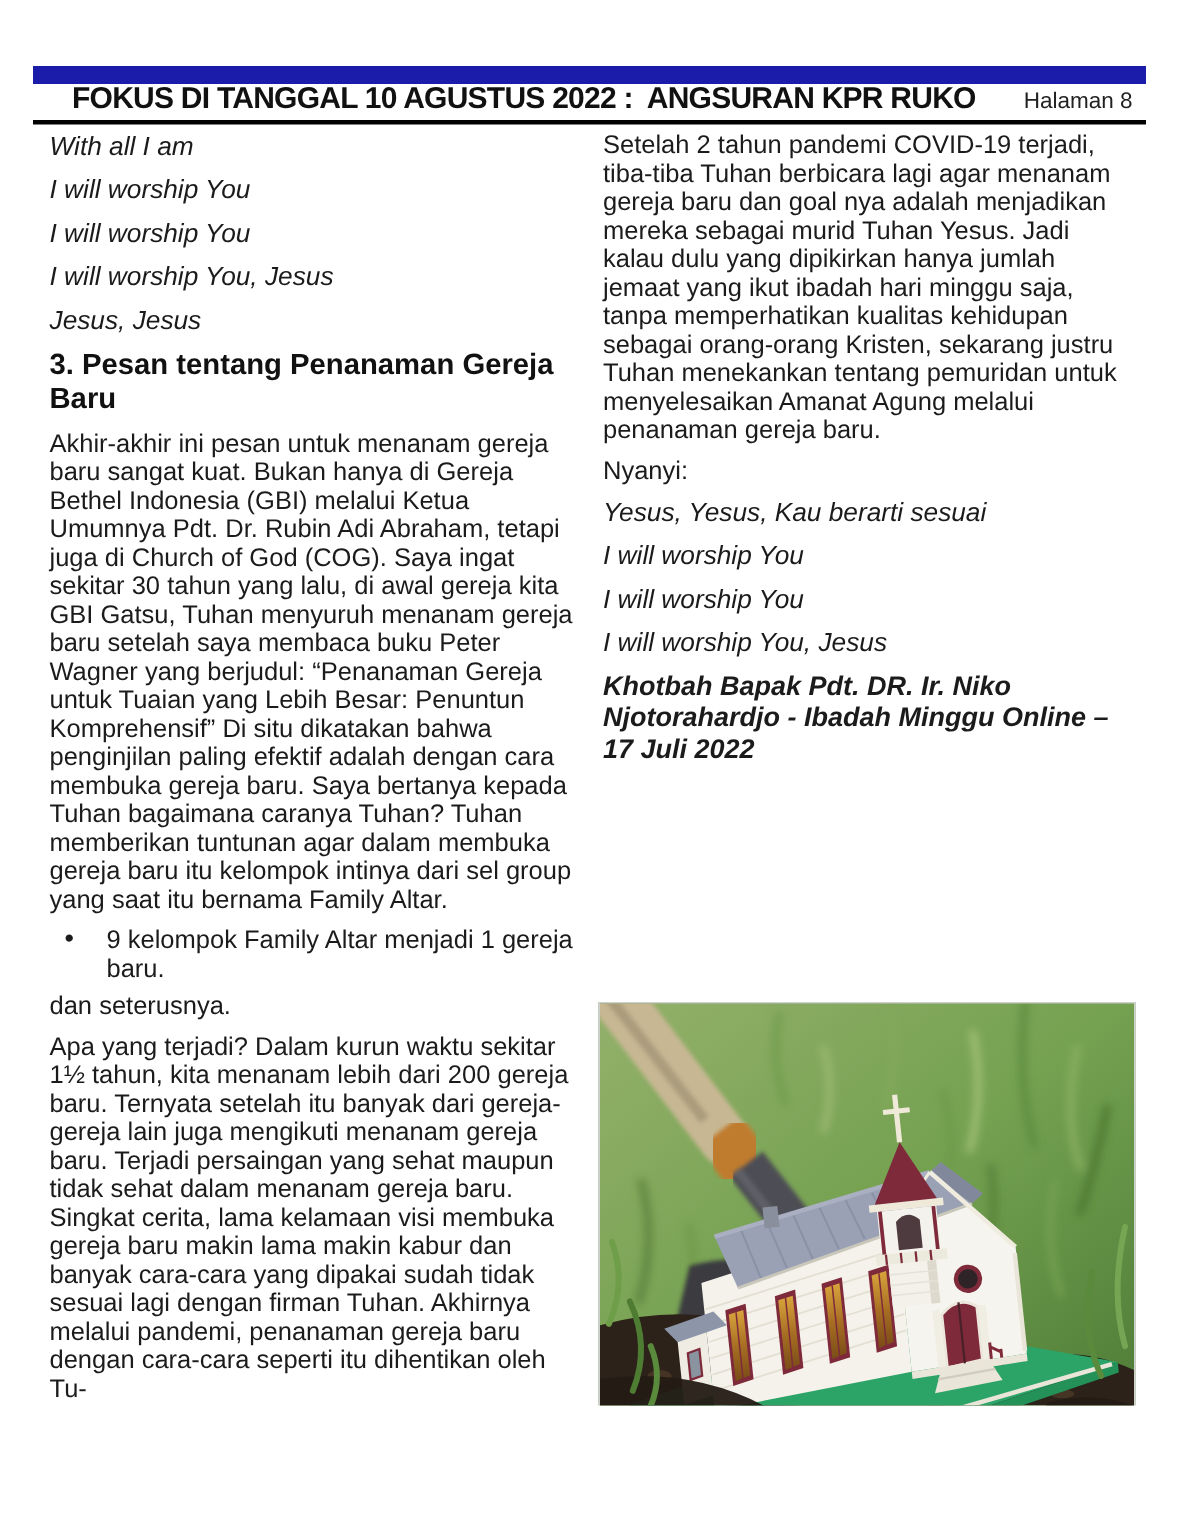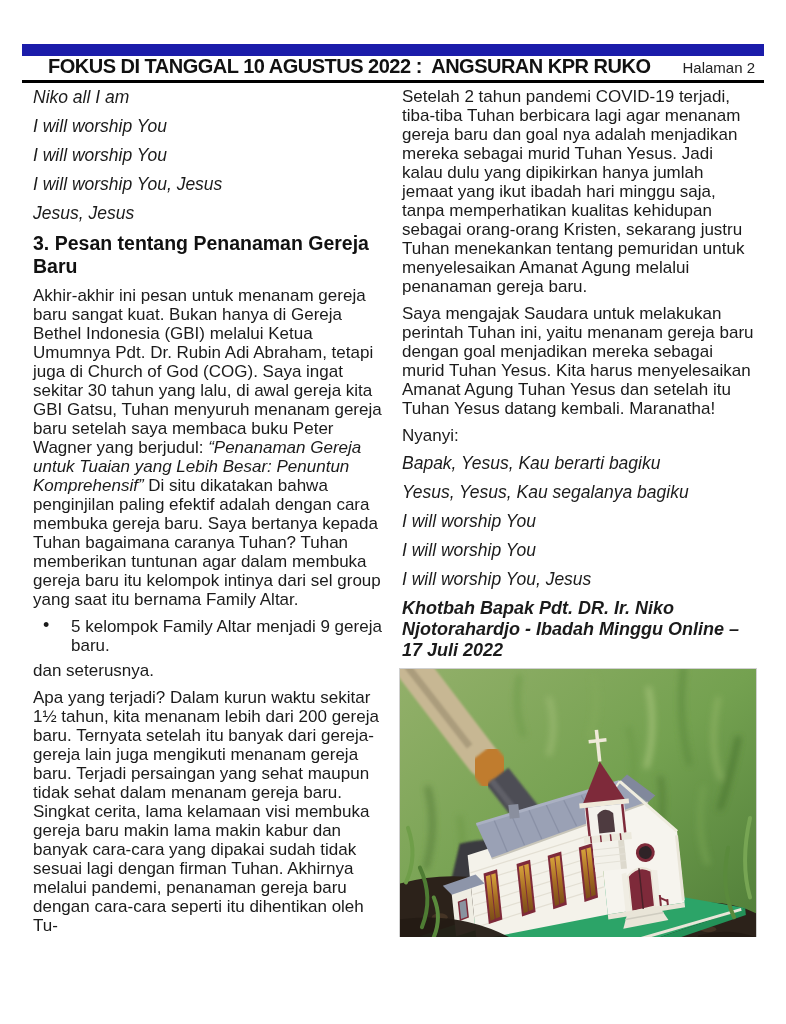--- a/index.html
+++ b/index.html
@@ -9,21 +9,21 @@
   .header-row{position:absolute;left:48px;right:31px;top:55px;height:24px;
               display:flex;justify-content:space-between;align-items:baseline;}
   .doc-title{font-weight:bold;font-size:20px;letter-spacing:-0.5px;white-space:pre;color:#111;}
   .page-label{font-size:15px;color:#222;}
   .header-rule{position:absolute;left:22px;right:22px;top:80px;height:3px;background:#000;}
   .columns{position:absolute;left:33px;top:87px;width:724px;display:flex;gap:14px;}
   .col{width:355px;font-size:17px;line-height:19px;text-align:left;}
   .col p{margin:0 0 8px 0;}
   .song-line{font-style:italic;font-size:17.5px;line-height:21px;margin:0;}
   .section-heading{font-size:19.5px;line-height:23px;font-weight:bold;margin:7px 0 8px 0;color:#111;}
-  .it{font-style:italic;}
+  .it{}
   .fa-list{list-style:none;margin:2px 0 4px 0;padding:0;}
   .fa-list li{position:relative;padding-left:38px;margin:0 0 6px 0;}
   .fa-list li::before{content:"\2022";position:absolute;left:10px;top:-1px;font-size:18px;}
   .carryover{margin:0 0 8px 0;}
   .nyanyi-label{margin:2px 0 0 0;}
   .attribution{font-weight:bold;font-style:italic;font-size:18px;line-height:21px;margin-top:12px;}
   .photo-wrap{position:absolute;left:399px;top:668px;width:358px;height:294px;border:1px solid #d0d0d0;
               box-sizing:border-box;overflow:hidden;background:#74a150;}
   .photo-wrap svg{display:block;width:100%;height:100%;}
   .footer-bar{position:absolute;left:22px;right:22px;top:964px;height:11px;background:#1b1caa;}
@@ -32,52 +32,50 @@
 </style>
 </head>
 <body>
 
 <div class="page">
 
   <div class="topbar"></div>
 
   <div class="header-row">
     <span class="doc-title">FOKUS DI TANGGAL 10 AGUSTUS 2022 :  ANGSURAN KPR RUKO</span>
-    <span class="page-label">Halaman 2</span>
+    <span class="page-label">Halaman 8</span>
   </div>
   <div class="header-rule"></div>
 
   <div class="columns">
 
     <div class="col">
-      <p class="song-line">Niko all I am</p>
+      <p class="song-line">With all I am</p>
       <p class="song-line">I will worship You</p>
       <p class="song-line">I will worship You</p>
       <p class="song-line">I will worship You, Jesus</p>
       <p class="song-line">Jesus, Jesus</p>
 
       <div class="section-heading">3. Pesan tentang Penanaman Gereja Ba­ru</div>
 
       <p><span>Akhir-akhir ini pesan untuk menanam gereja baru sangat kuat. Bukan hanya di Gereja Bethel Indonesia (GBI) melalui Ketua Umumnya Pdt. Dr. Rubin Adi Abraham, tetapi juga di Church of God (COG). Saya ingat sekitar 30 tahun yang lalu, di awal gereja kita GBI Gatsu, Tuhan menyuruh menanam gereja baru setelah saya membaca buku Peter Wagner yang berjudul: </span><span class="it">“Penanaman Gereja untuk Tuaian yang Lebih Besar: Penuntun Komprehensif”</span><span> Di situ dikatakan bahwa penginjilan paling efektif adalah dengan cara membuka gereja baru. Saya bertanya kepada Tuhan bagaimana caranya Tuhan? Tuhan memberikan tuntunan agar dalam membuka gereja baru itu kelompok intinya dari sel group yang saat itu bernama Family Altar.</span></p>
 
       <ul class="fa-list">
-        <li>5 kelompok Family Altar menjadi 9 gereja baru.</li>
+        <li>9 kelompok Family Altar menjadi 1 gereja baru.</li>
       </ul>
       <p>dan seterusnya.</p>
 
       <p>Apa yang terjadi? Dalam kurun waktu sekitar 1½ tahun, kita menanam lebih dari 200 gereja baru. Ternyata setelah itu banyak dari gereja-gereja lain juga mengikuti menanam gereja baru. Terjadi persaingan yang sehat maupun tidak sehat dalam menanam gereja baru. Singkat cerita, lama kelamaan visi membuka gereja baru makin lama makin kabur dan banyak cara-cara yang dipakai sudah tidak sesuai lagi dengan firman Tuhan. Akhirnya melalui pandemi, penanaman gereja baru dengan cara-cara seperti itu dihentikan oleh Tu-</p>
     </div>
 
     <div class="col">
       <p>Setelah 2 tahun pandemi COVID-19 terjadi, tiba-tiba Tuhan berbicara lagi agar menanam gereja baru dan goal nya adalah menjadikan mereka sebagai murid Tuhan Yesus. Jadi kalau dulu yang dipikirkan hanya jumlah jemaat yang ikut ibadah hari minggu saja, tanpa memperhatikan kualitas kehidupan sebagai orang-orang Kristen, sekarang justru Tuhan menekankan tentang pemuridan untuk menyelesaikan Amanat Agung melalui penanaman gereja baru.</p>
-      <p>Saya mengajak Saudara untuk melakukan perintah Tuhan ini, yaitu menanam gereja baru dengan goal menjadikan mereka sebagai murid Tuhan Yesus. Kita harus menyelesaikan Amanat Agung Tuhan Yesus dan setelah itu Tuhan Yesus datang kembali. Maranatha!</p>
 
       <p class="nyanyi-label">Nyanyi:</p>
-      <p class="song-line">Bapak, Yesus, Kau berarti bagiku</p>
-      <p class="song-line">Yesus, Yesus, Kau segalanya bagiku</p>
+      <p class="song-line">Yesus, Yesus, Kau berarti sesuai</p>
       <p class="song-line">I will worship You</p>
       <p class="song-line">I will worship You</p>
       <p class="song-line">I will worship You, Jesus</p>
 
       <p class="attribution">Khotbah Bapak Pdt. DR. Ir. Niko Njotorahardjo - Ibadah Minggu Online – 17 Juli 2022</p>
     </div>
   </div>
 
   <div class="photo-wrap">
     <svg viewBox="0 0 358 294" preserveAspectRatio="none">

